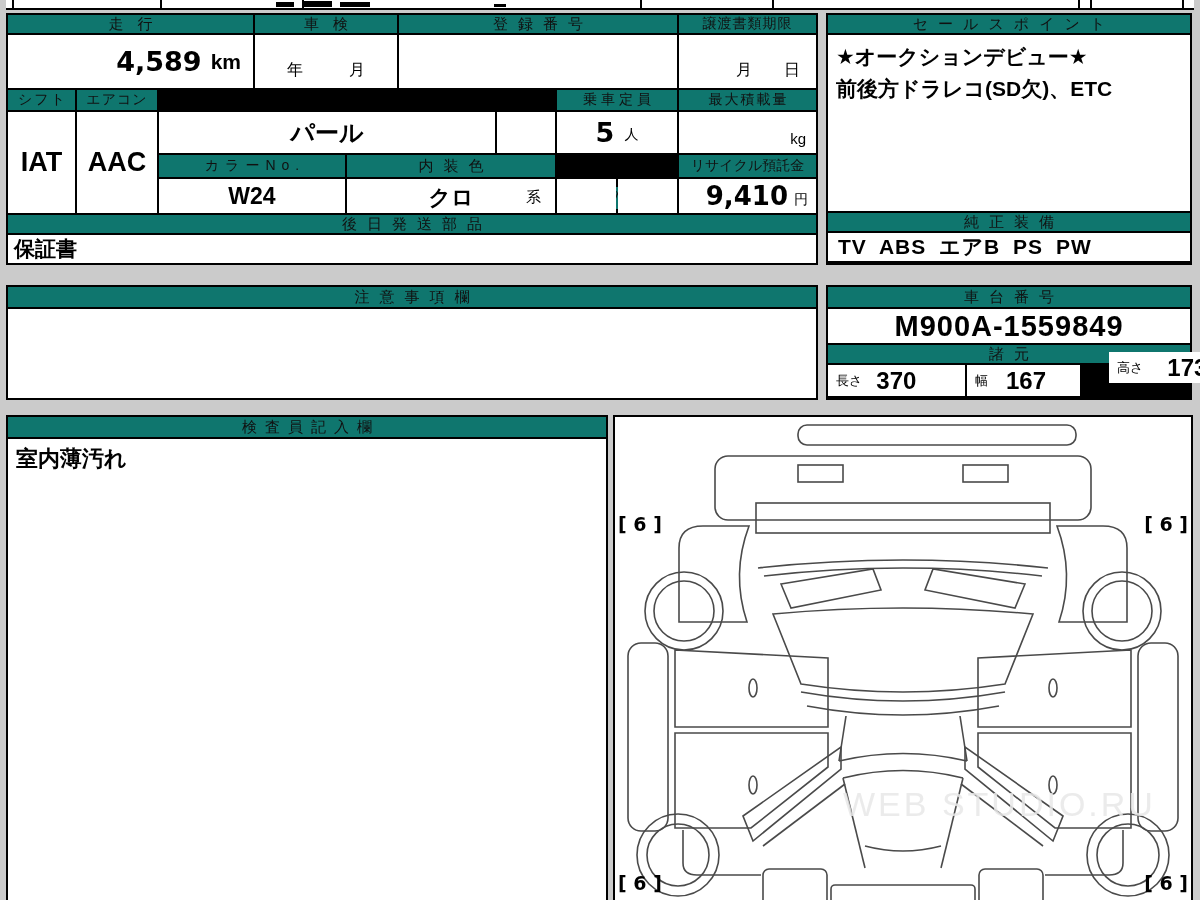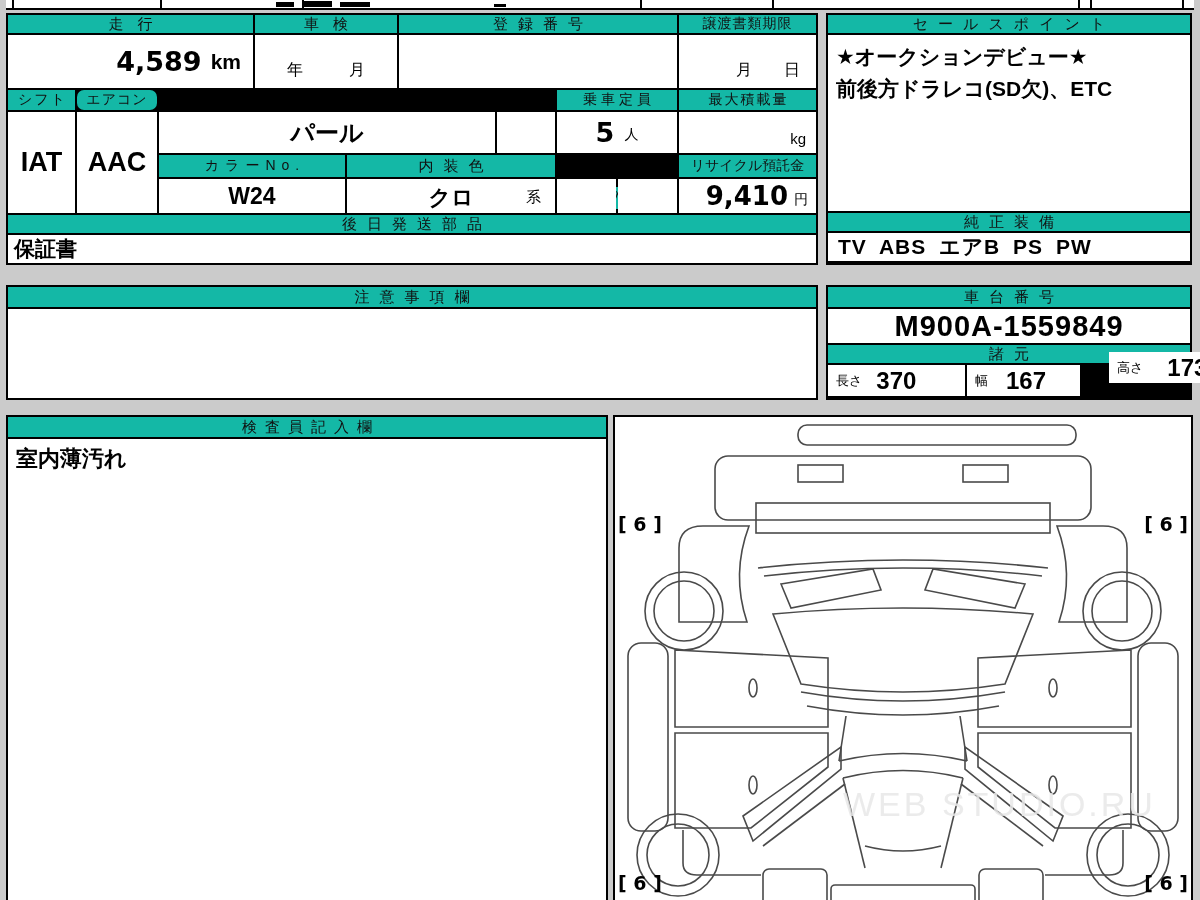--- a/index.html
+++ b/index.html
@@ -1,20 +1,20 @@
 <!DOCTYPE html>
 <html><head>
 <meta charset="utf-8">
 <style>
   html,body{margin:0;padding:0;}
   #canvas{position:relative;width:1200px;height:900px;background:#cbcbcb;
     font-family:"Liberation Sans","DejaVu Sans",sans-serif;color:#000;overflow:hidden;}
   .box{position:absolute;background:#000;}
   .cell{position:absolute;overflow:hidden;background:#fff;box-sizing:border-box;}
-  .hdr{background:#14b8a6;display:flex;align-items:center;justify-content:center;
+  .hdr{background:#0f766e;display:flex;align-items:center;justify-content:center;
     font-size:15px;color:#111;white-space:nowrap;}
   .ls14{letter-spacing:14px;text-indent:14px;}
   .ls10{letter-spacing:10px;text-indent:10px;}
   .ls8{letter-spacing:8px;text-indent:8px;}
   .ls6{letter-spacing:6px;text-indent:6px;}
   .ls4{letter-spacing:4px;text-indent:4px;}
   .ls2{letter-spacing:2px;text-indent:2px;}
   .ls1{letter-spacing:1px;}
   .f14{font-size:14px;}
   .num{font-weight:bold;font-size:27px;font-family:"DejaVu Sans","Liberation Sans",sans-serif;}
@@ -61,21 +61,21 @@
       <span>年</span>
       <span>月</span>
     </div>
     <div class="cell" style="left:393px;top:22px;width:278px;height:53px;"></div>
     <div class="cell" style="left:673px;top:22px;width:137px;height:53px;display:flex;align-items:flex-end;justify-content:flex-end;gap:32px;padding:0 16px 7px 0;font-size:16px;">
       <span>月</span>
       <span>日</span>
     </div>
 
     <div class="cell hdr ls2 f14" style="left:2px;top:77px;width:67px;height:20px;">シフト</div>
-    <div class="cell hdr ls1 f14" style="left:71px;top:77px;width:80px;height:20px;border-radius:7px;">エアコン</div>
+    <div class="cell hdr ls1 f14" style="left:71px;top:77px;width:80px;height:20px;">エアコン</div>
     <div class="cell hdr ls4 f14" style="left:551px;top:77px;width:120px;height:20px;">乗車定員</div>
     <div class="cell hdr ls2 f14" style="left:673px;top:77px;width:137px;height:20px;">最大積載量</div>
 
     <div class="cell vflex" style="left:2px;top:99px;width:67px;height:101px;justify-content:center;font-weight:bold;font-size:27px;">IAT</div>
     <div class="cell vflex" style="left:71px;top:99px;width:80px;height:101px;justify-content:center;font-weight:bold;font-size:27px;">AAC</div>
 
     <div class="cell vflex" style="left:153px;top:99px;width:336px;height:41px;justify-content:center;font-weight:bold;font-size:24px;">パール</div>
     <div class="cell" style="left:491px;top:99px;width:58px;height:41px;"></div>
     <div class="cell" style="left:551px;top:99px;width:120px;height:41px;display:flex;align-items:flex-end;justify-content:center;gap:10px;padding-bottom:5px;">
       <span class="num">5</span>

